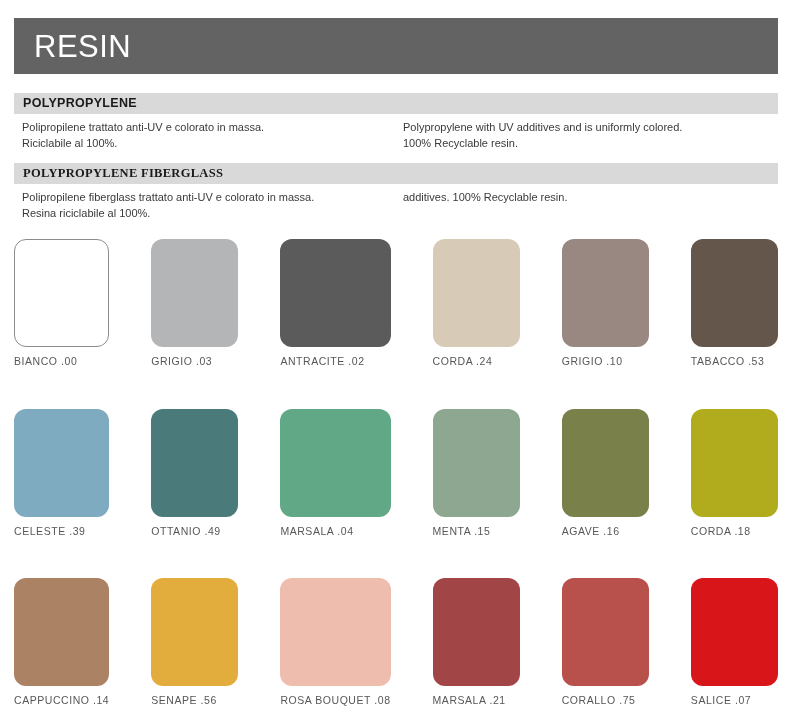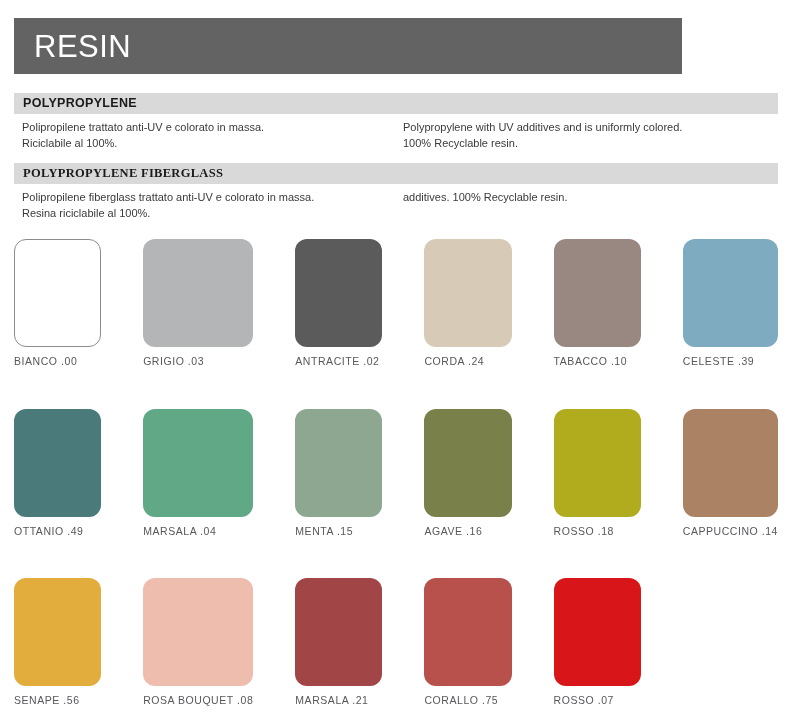--- a/index.html
+++ b/index.html
@@ -20,21 +20,21 @@
     width: 792px;
     height: 713px;
     box-sizing: border-box;
   }
 
   
   .title-bar {
     position: absolute;
     left: 14px;
     top: 18px;
-    width: 668px;
+    width: 764px;
     height: 56px;
     background: #636363;
     display: flex;
     align-items: center;
   }
   .title-bar .title-text {
     color: #ffffff;
     font-size: 31px;
     font-weight: 400;
     letter-spacing: 0.5px;
@@ -158,21 +158,25 @@
       <div class="swatch-cell">
         <div class="swatch-chip" style="background: rgb(91, 91, 91);"></div>
         <div class="swatch-label">ANTRACITE .02</div>
       </div>
       <div class="swatch-cell">
         <div class="swatch-chip" style="background: rgb(215, 203, 183);"></div>
         <div class="swatch-label">CORDA .24</div>
       </div>
       <div class="swatch-cell">
         <div class="swatch-chip" style="background: rgb(152, 136, 129);"></div>
-        <div class="swatch-label">TABACCO .10</div>
+        <div class="swatch-label">GRIGIO .10</div>
+      </div>
+      <div class="swatch-cell">
+        <div class="swatch-chip" style="background: rgb(101, 86, 76);"></div>
+        <div class="swatch-label">TABACCO .53</div>
       </div>
       <div class="swatch-cell">
         <div class="swatch-chip" style="background: rgb(126, 171, 192);"></div>
         <div class="swatch-label">CELESTE .39</div>
       </div>
       <div class="swatch-cell">
         <div class="swatch-chip" style="background: rgb(75, 122, 123);"></div>
         <div class="swatch-label">OTTANIO .49</div>
       </div>
       <div class="swatch-cell">
@@ -182,21 +186,21 @@
       <div class="swatch-cell">
         <div class="swatch-chip" style="background: rgb(142, 167, 145);"></div>
         <div class="swatch-label">MENTA .15</div>
       </div>
       <div class="swatch-cell">
         <div class="swatch-chip" style="background: rgb(121, 128, 74);"></div>
         <div class="swatch-label">AGAVE .16</div>
       </div>
       <div class="swatch-cell">
         <div class="swatch-chip" style="background: rgb(176, 172, 30);"></div>
-        <div class="swatch-label">ROSSO .18</div>
+        <div class="swatch-label">CORDA .18</div>
       </div>
       <div class="swatch-cell">
         <div class="swatch-chip" style="background: rgb(171, 130, 99);"></div>
         <div class="swatch-label">CAPPUCCINO .14</div>
       </div>
       <div class="swatch-cell">
         <div class="swatch-chip" style="background: rgb(226, 173, 61);"></div>
         <div class="swatch-label">SENAPE .56</div>
       </div>
       <div class="swatch-cell">
@@ -206,17 +210,17 @@
       <div class="swatch-cell">
         <div class="swatch-chip" style="background: rgb(161, 69, 71);"></div>
         <div class="swatch-label">MARSALA .21</div>
       </div>
       <div class="swatch-cell">
         <div class="swatch-chip" style="background: rgb(184, 80, 76);"></div>
         <div class="swatch-label">CORALLO .75</div>
       </div>
       <div class="swatch-cell">
         <div class="swatch-chip" style="background: rgb(216, 22, 26);"></div>
-        <div class="swatch-label">ROSSO .07</div>
+        <div class="swatch-label">SALICE .07</div>
       </div>
     </div>
 
 </div>
 
 </body></html>

